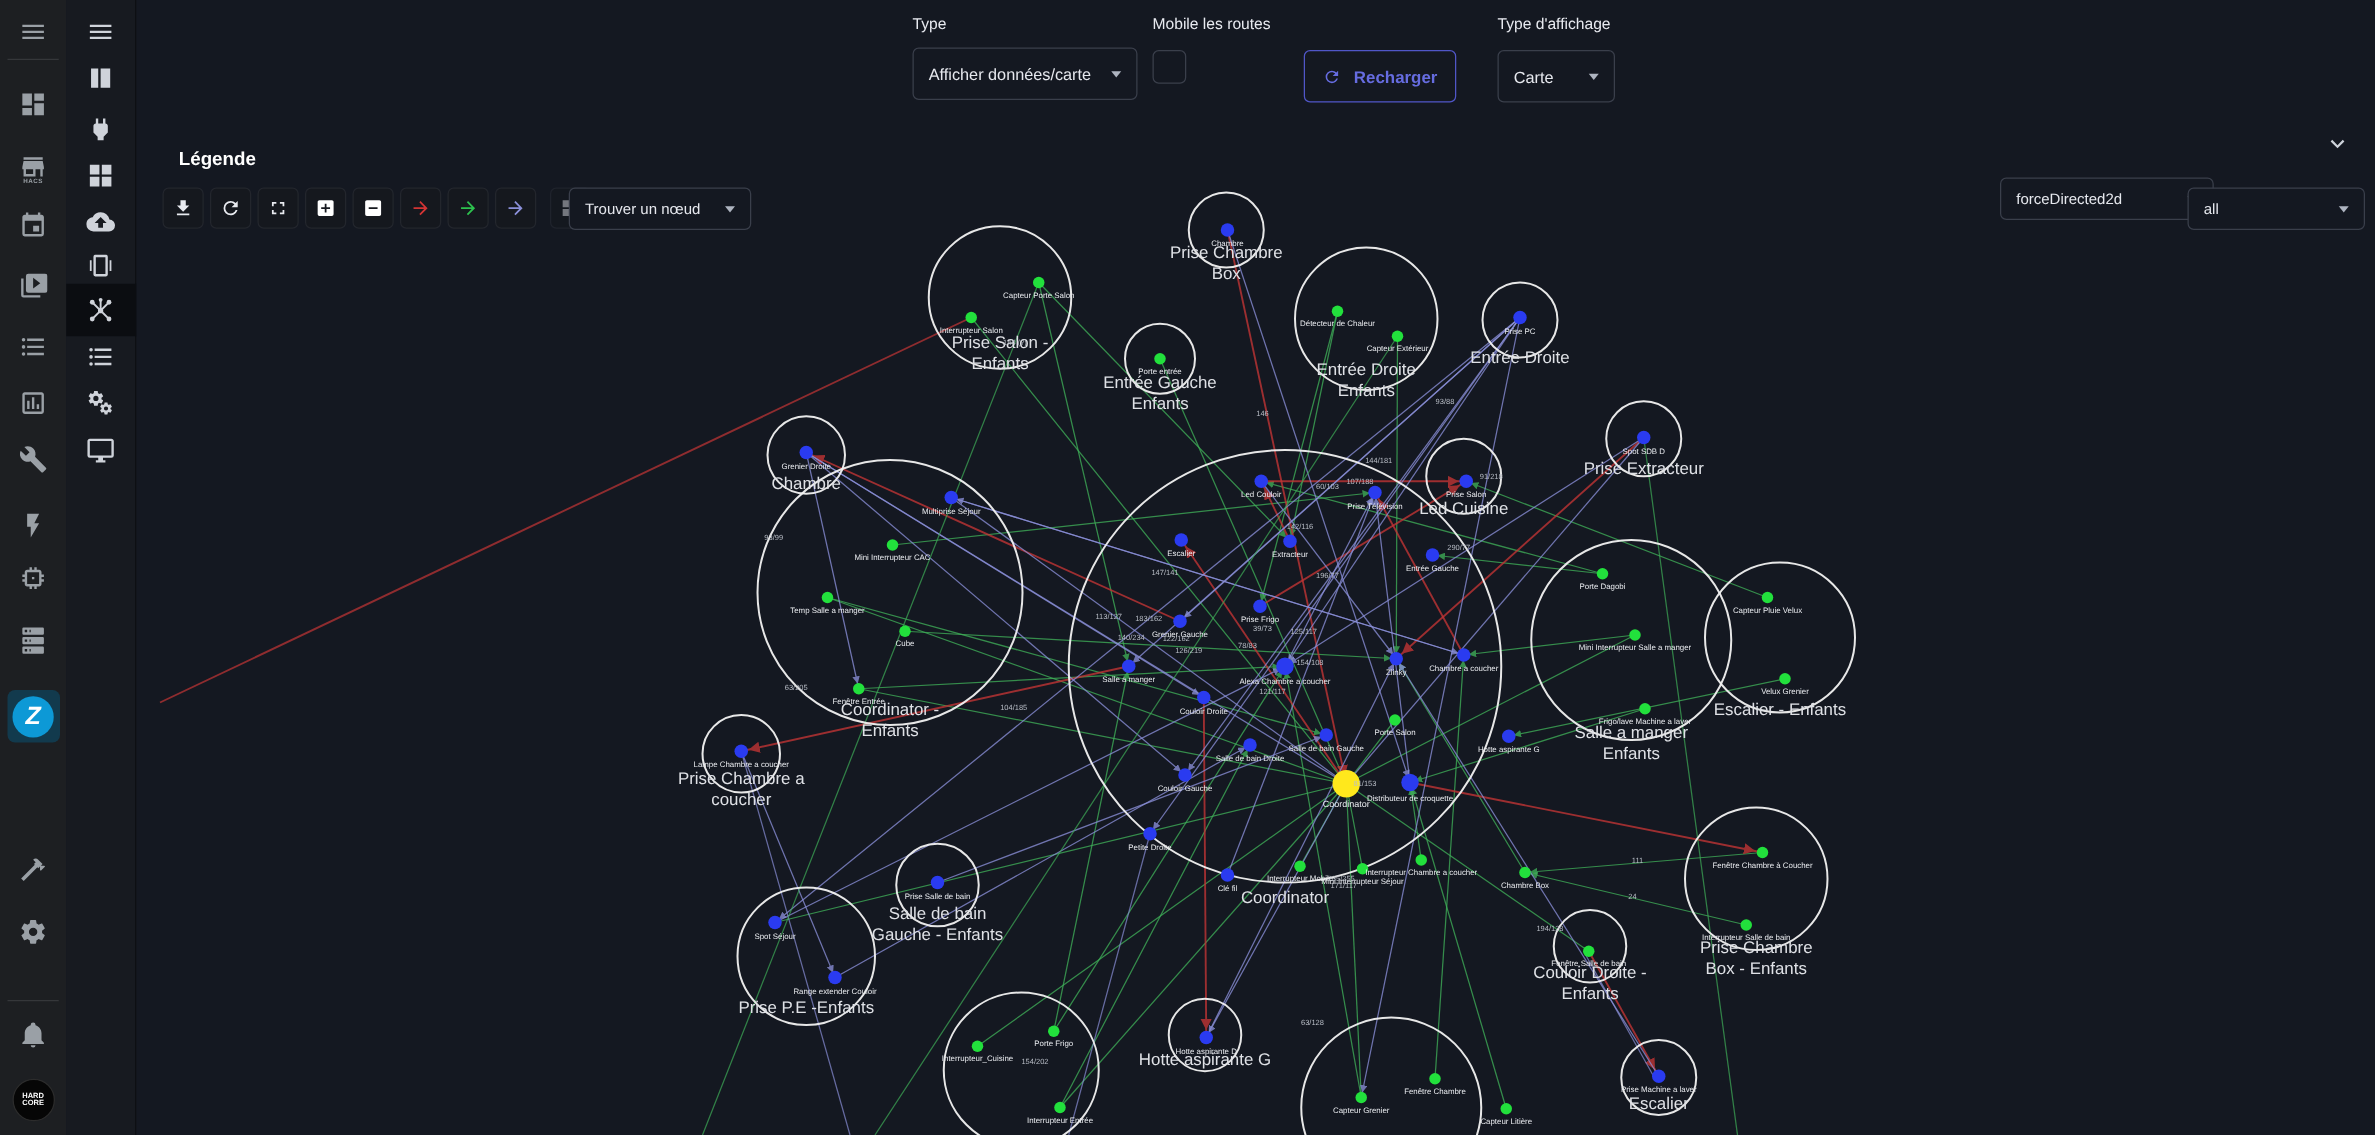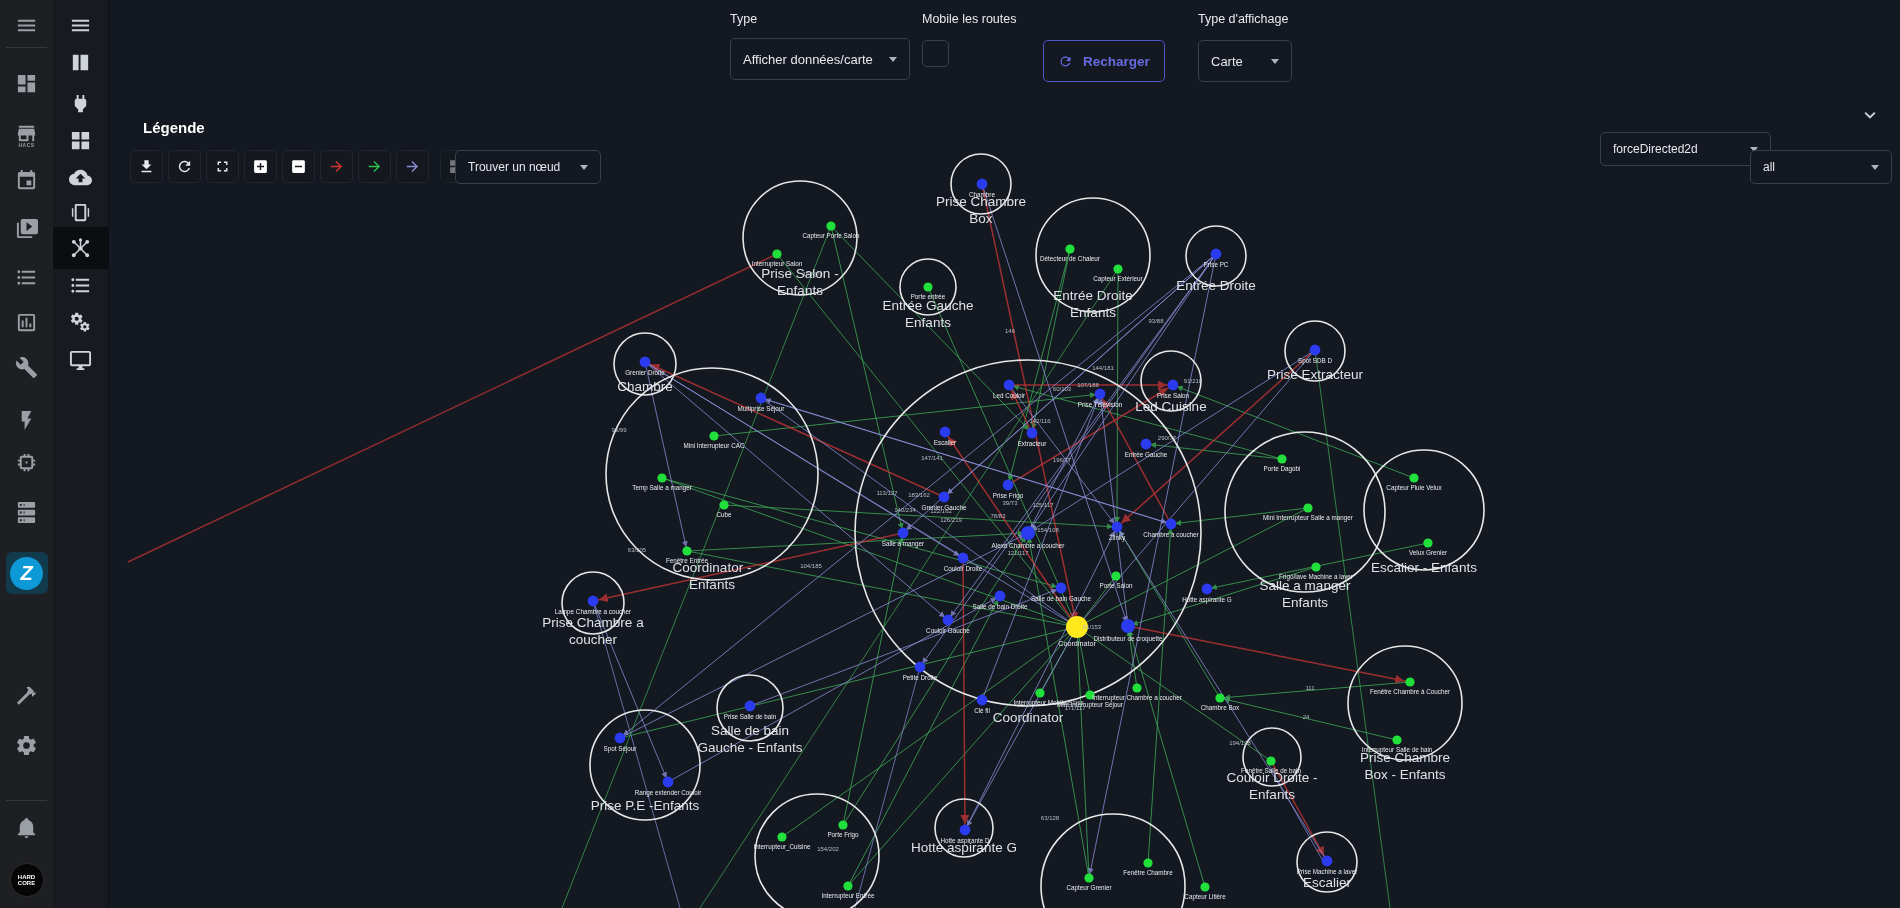--- a/index.html
+++ b/index.html
@@ -32,21 +32,21 @@
   #legend-title { position:absolute; font-size:15px; font-weight:bold; color:#ffffff; z-index:3; }
   #legend-chevron { position:absolute; color:#cdd2da; z-index:3; }
   #legend-chevron svg { width:22px; height:22px; }
 
   #gtoolbar { position:absolute; left:21px; top:150px; display:flex; gap:5px; z-index:3; align-items:center; }
   .tbtn { width:33px; height:33px; background:#15181e; border:1px solid #23262d; border-radius:5px; display:flex; align-items:center; justify-content:center; color:#e8eaf0; }
   .tbtn svg { width:17px; height:17px; }
   .tbtn.dim { opacity:.45; margin-left:6px; border-color:#2e323a; }
   .mini-select { height:34px; border:1px solid #3a3f4b; border-radius:5px; display:flex; align-items:center; padding:0 12px; font-size:12px; color:#e6e8ee; background:#141821; justify-content:space-between; }
   #find-node { position:absolute; left:346px; top:150px; width:146px; z-index:3; }
-  #layout-select { position:absolute; left:1491px; top:132px; width:171px; z-index:3; }
+  #layout-select { position:absolute; left:1491px; top:142px; width:171px; z-index:3; }
   #filter-select { position:absolute; left:1641px; top:150px; width:142px; z-index:3; }
 </style>
 </head>
 <body>
 
 <nav id="sb1">
   <div class="hr1" style="top:47px"></div>
   <div class="hr1" style="top:800px"></div>
 <div class="sb-item" style="top: 25px;">
       <svg viewBox="0 0 24 24" fill="currentColor">

